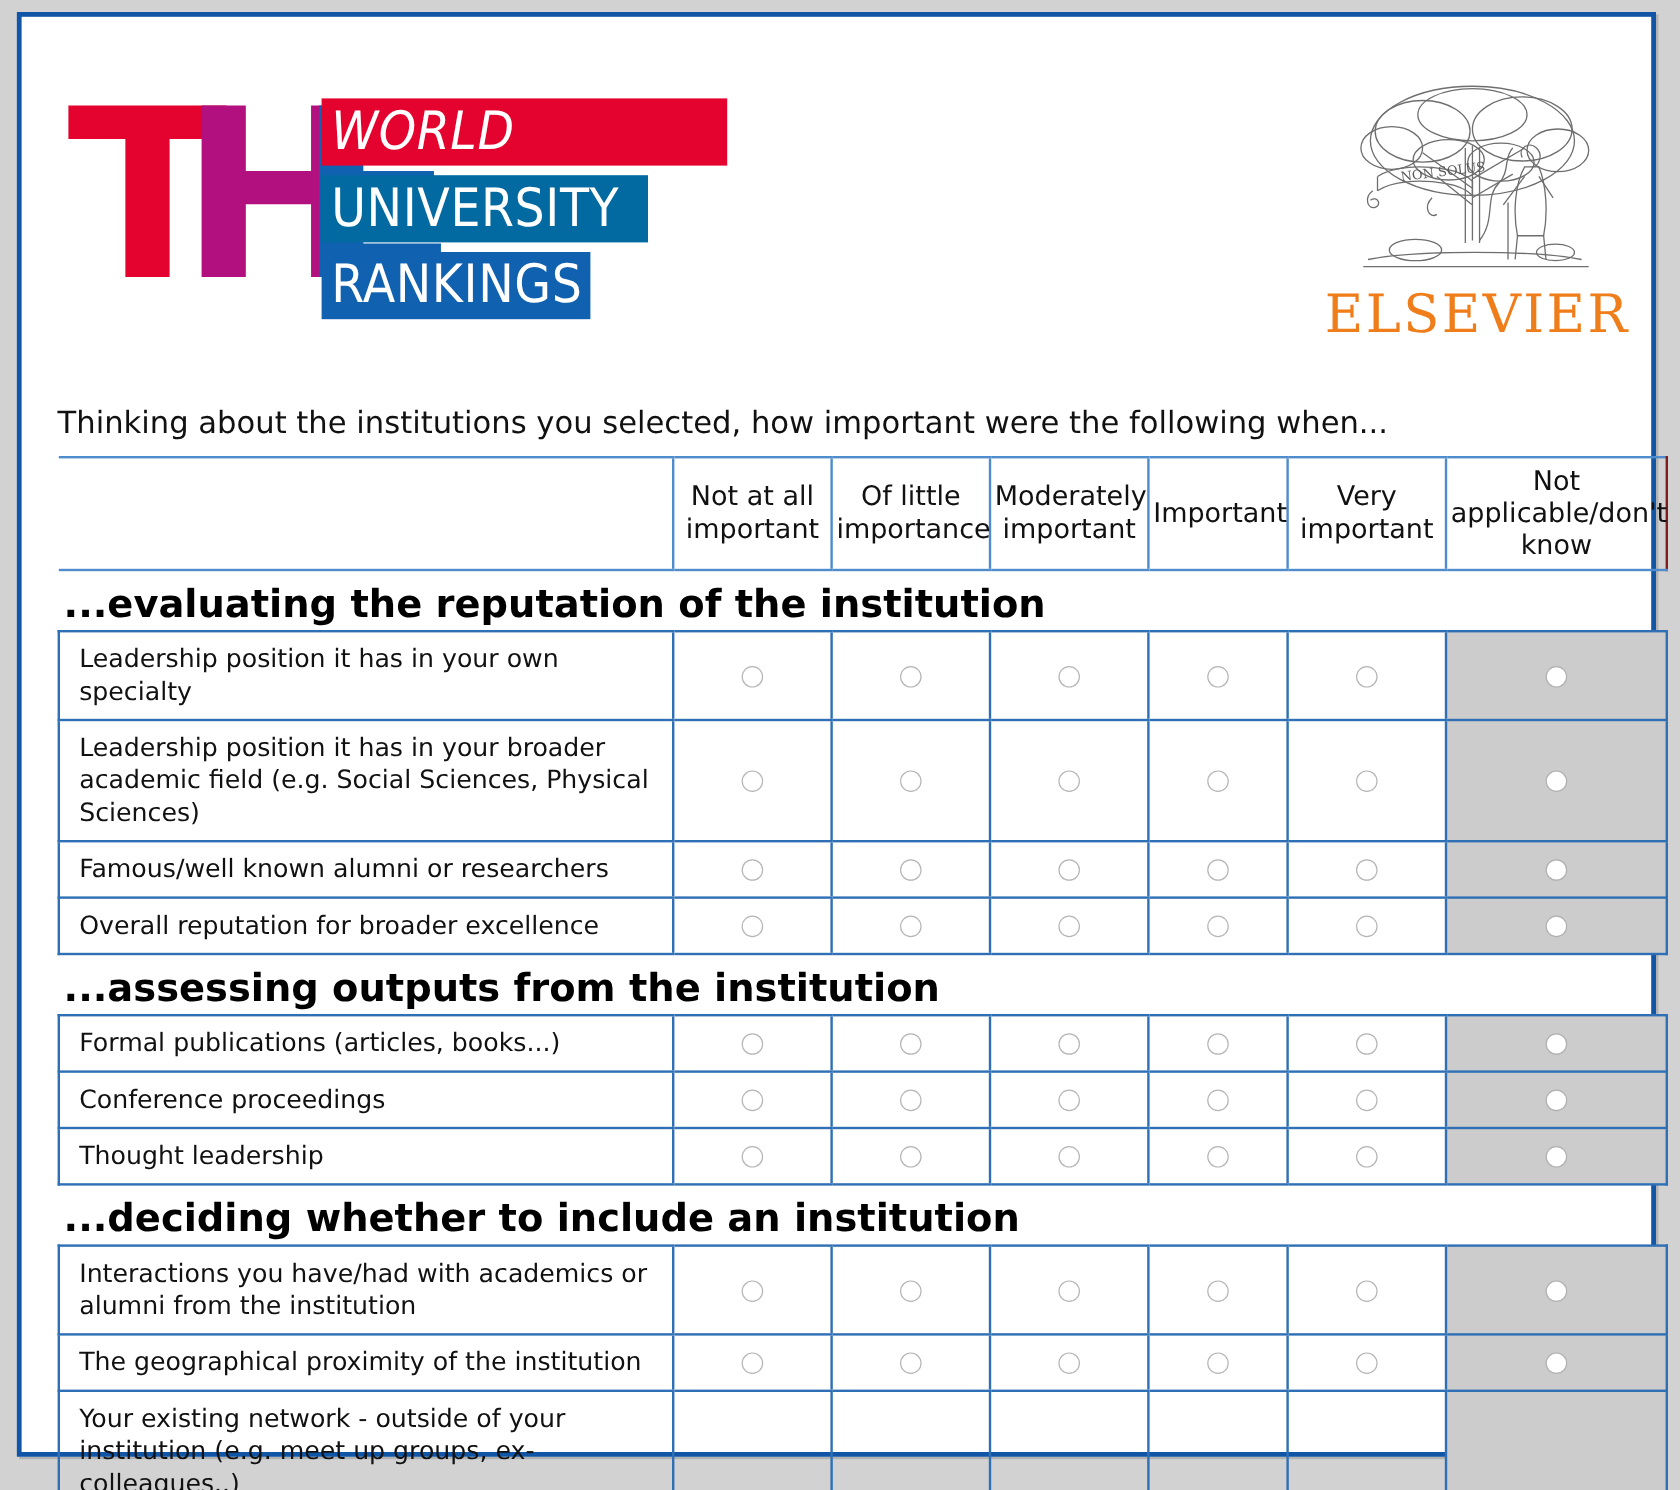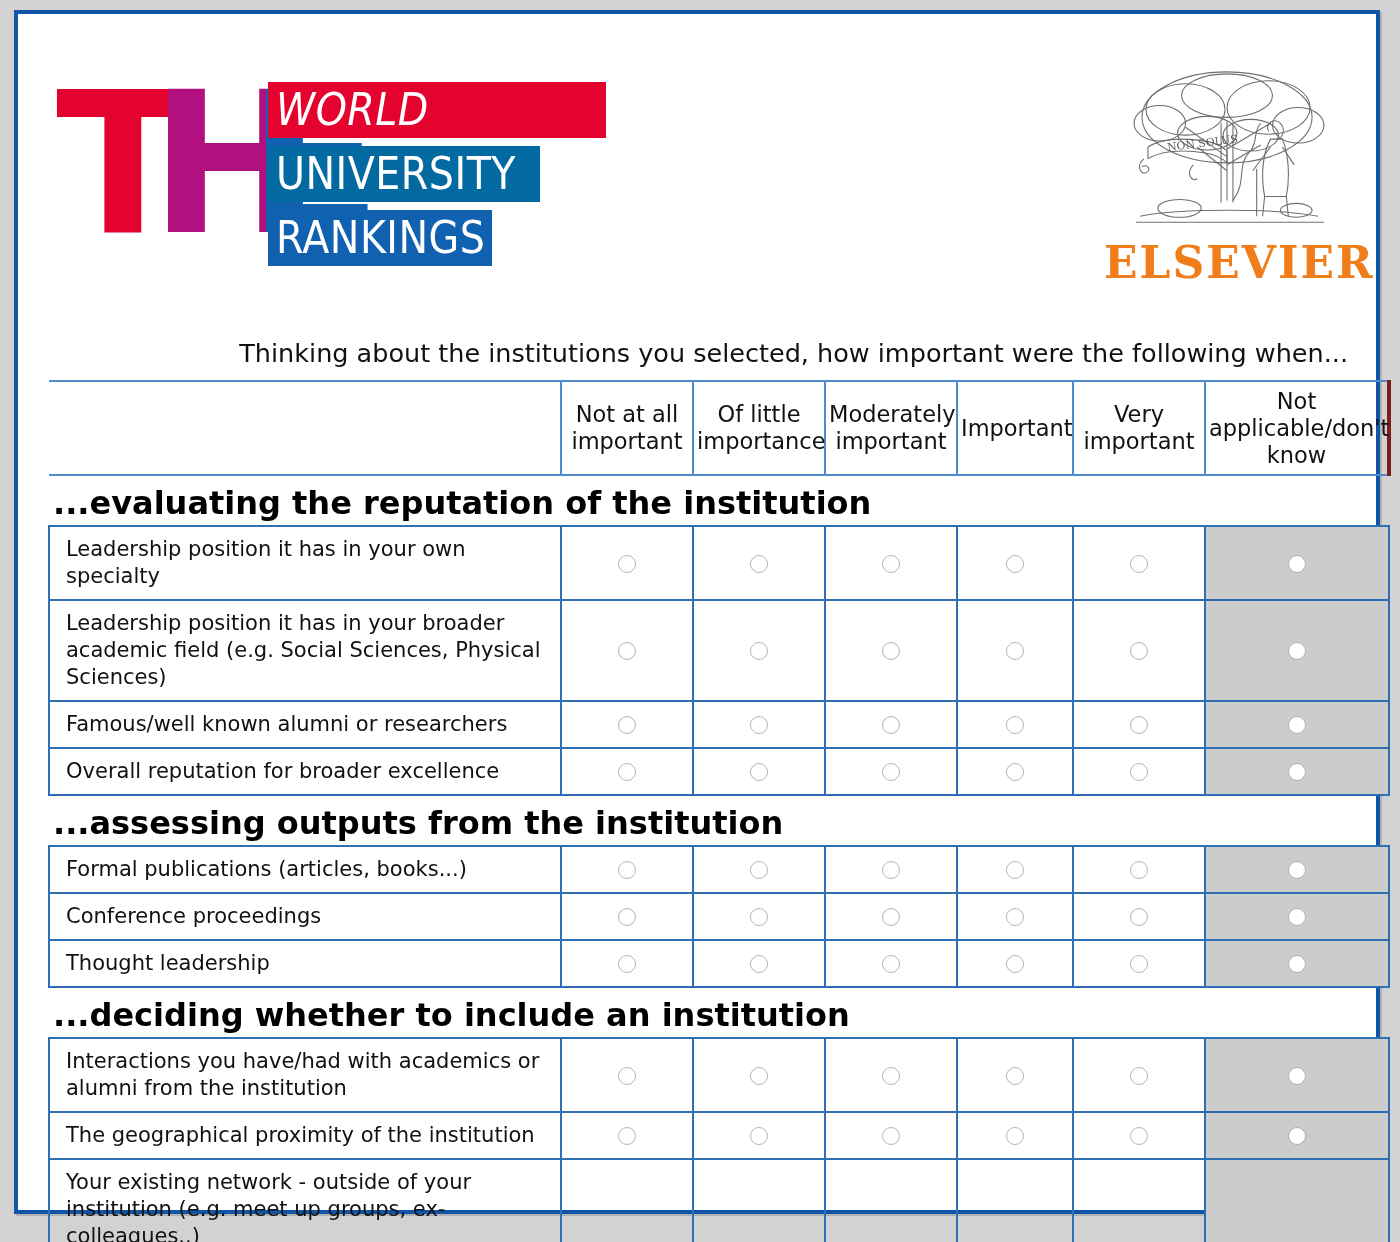--- a/index.html
+++ b/index.html
@@ -99,34 +99,32 @@
     margin: 0 auto;
     display: block;
   }
   .els-word {
     color: #ef7d1a;
     font-family: "DejaVu Serif", "Liberation Serif", serif;
     font-size: 44px;
     letter-spacing: 2px;
     line-height: 46px;
     margin-top: 2px;
-    font-weight: bold;
   }
 
   
   .question {
     position: absolute;
     left: 30px;
     top: 322px;
     width: 1300px;
     font-size: 25.5px;
     color: #111111;
     line-height: 34px;
     white-space: nowrap;
-    text-align: right;
   }
 
   
   .matrix {
     position: absolute;
     left: 30px;
     top: 366px;
     width: 1312px;
     border-collapse: collapse;
     table-layout: fixed;
@@ -154,21 +152,21 @@
   }
   td.head-opt {
     text-align: center;
     font-size: 22.5px;
     line-height: 27px;
     color: #111111;
     border-left: 2px solid #4f8ccc;
     padding: 0 3px;
   }
   td.head-opt.last {
-    border-right: 4px solid #7f1d1d;
+    border-right: 2px solid #7f1d1d;
   }
 
   
   tr.section-row td {
     padding: 12px 0 7px 4px;
     font-size: 32px;
     font-weight: bold;
     color: #000000;
     line-height: 30px;
     border: none;

